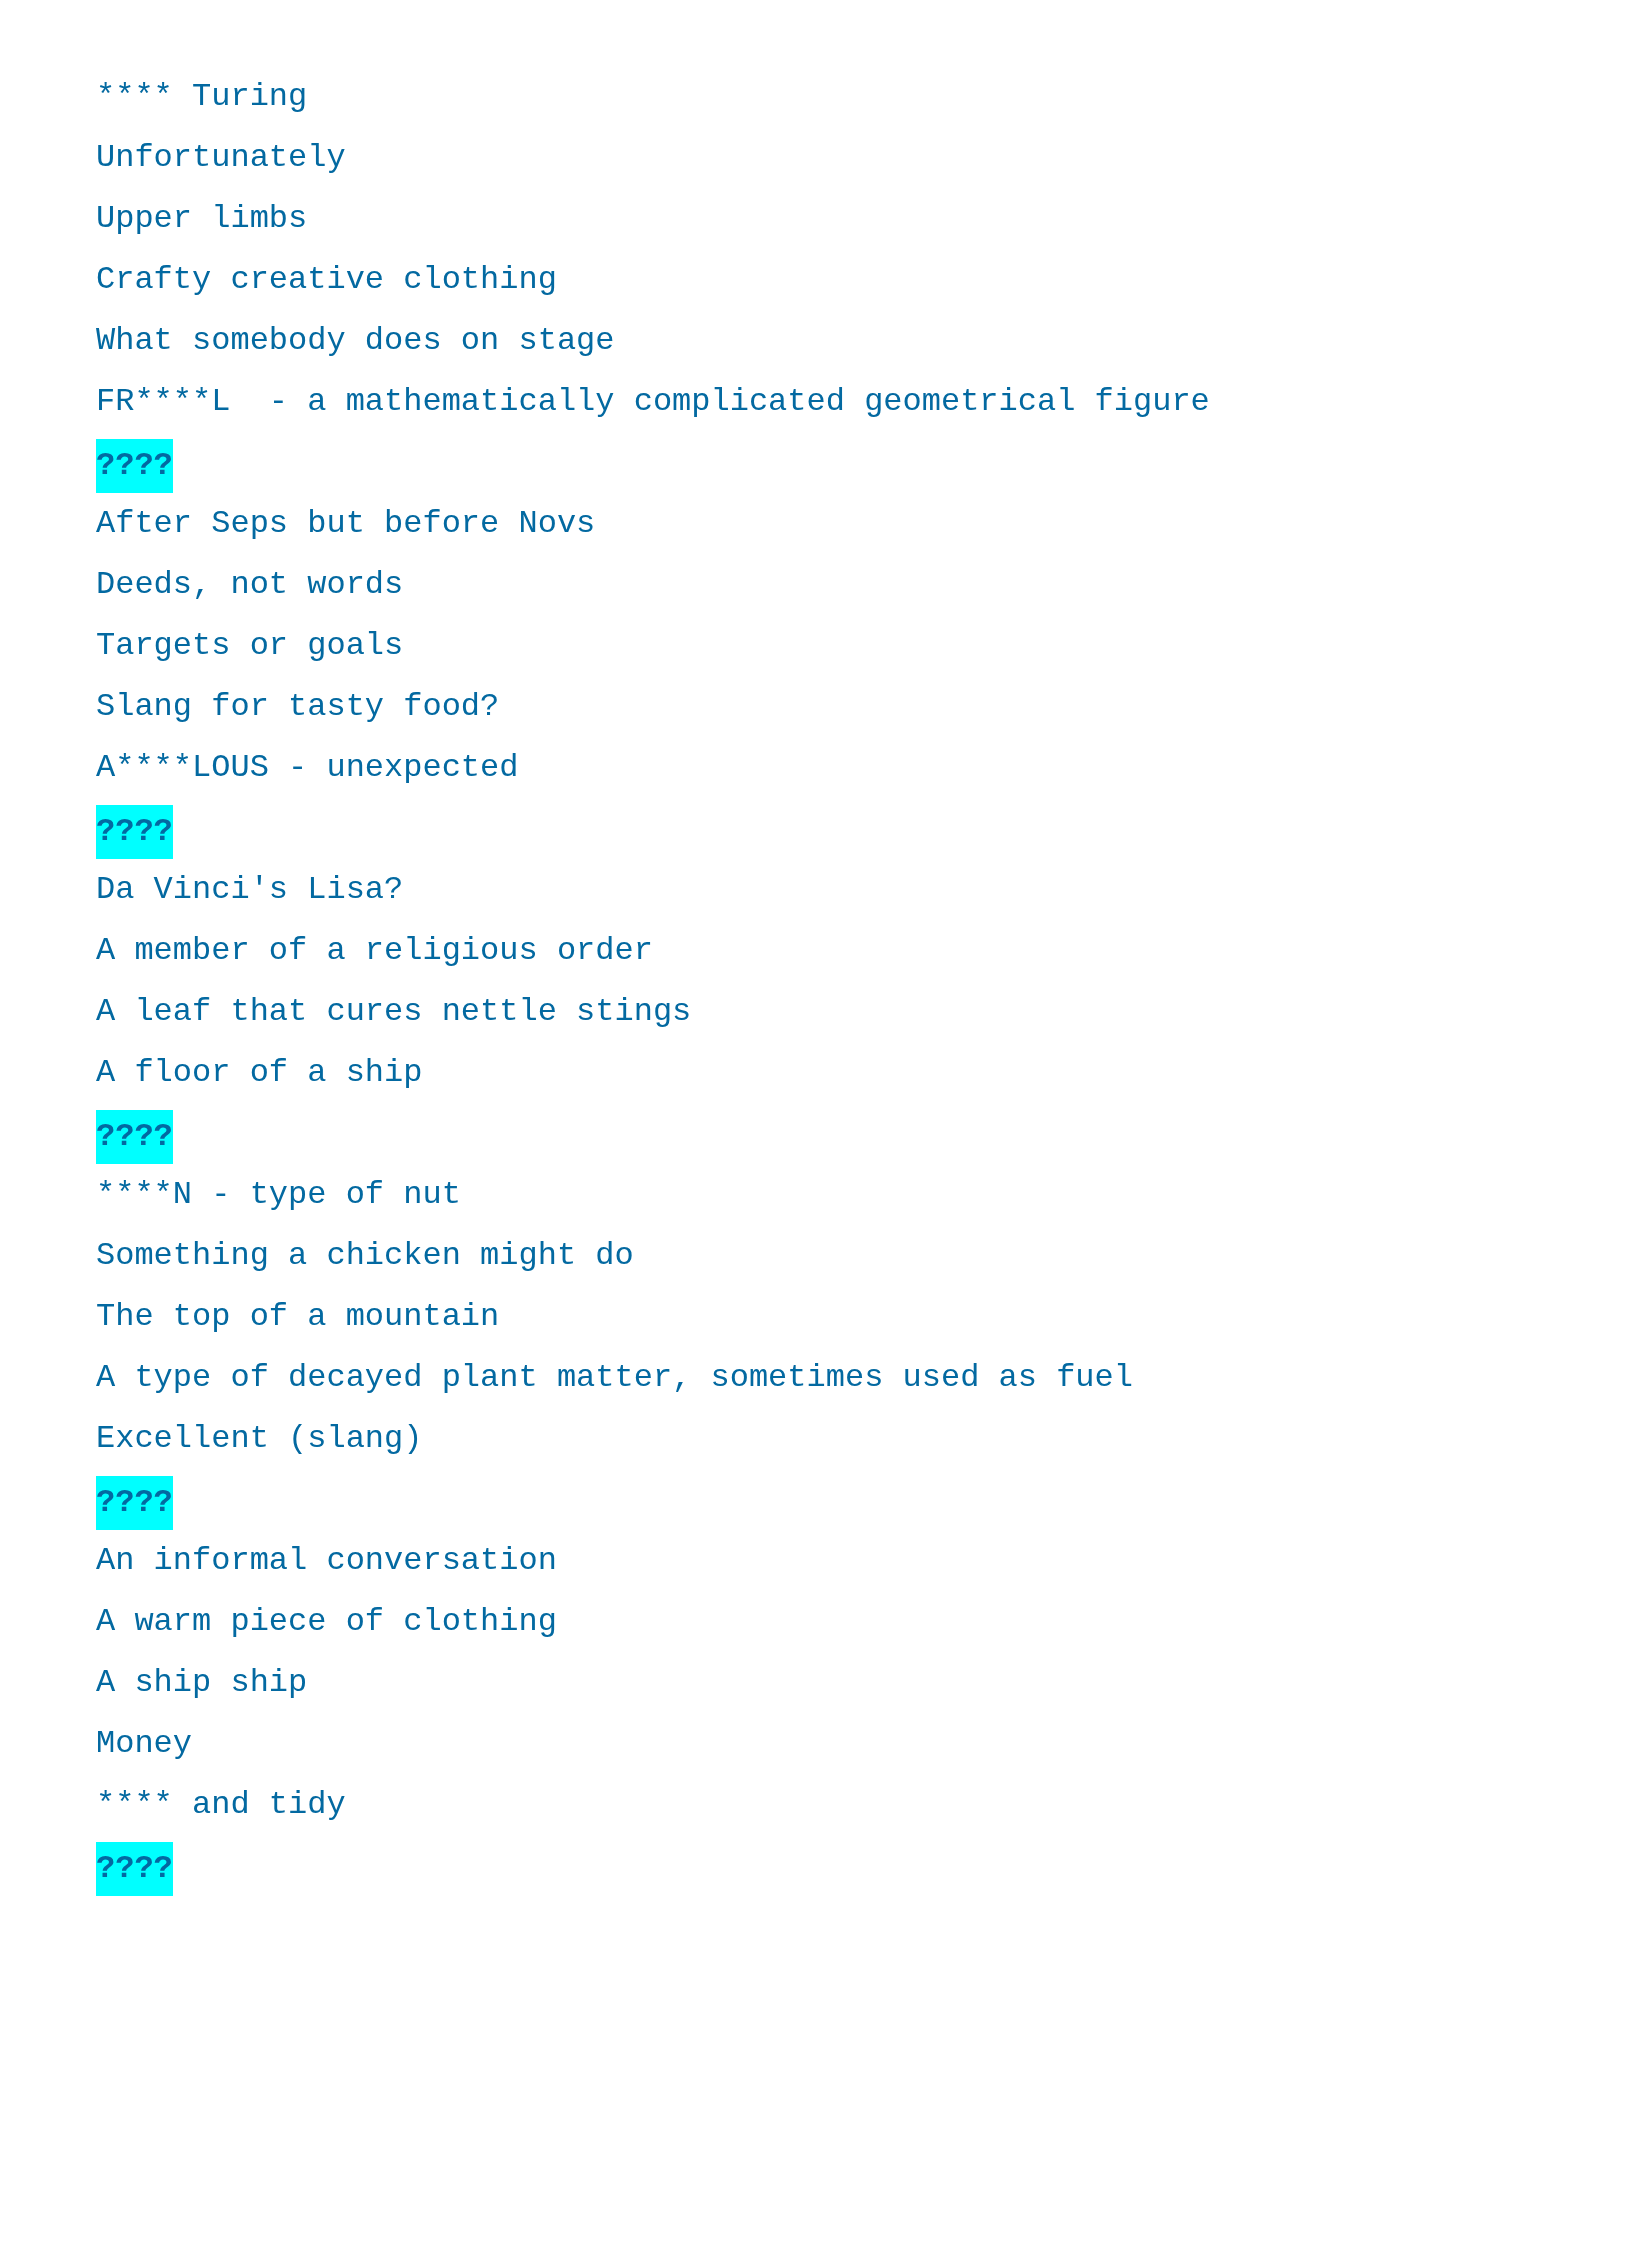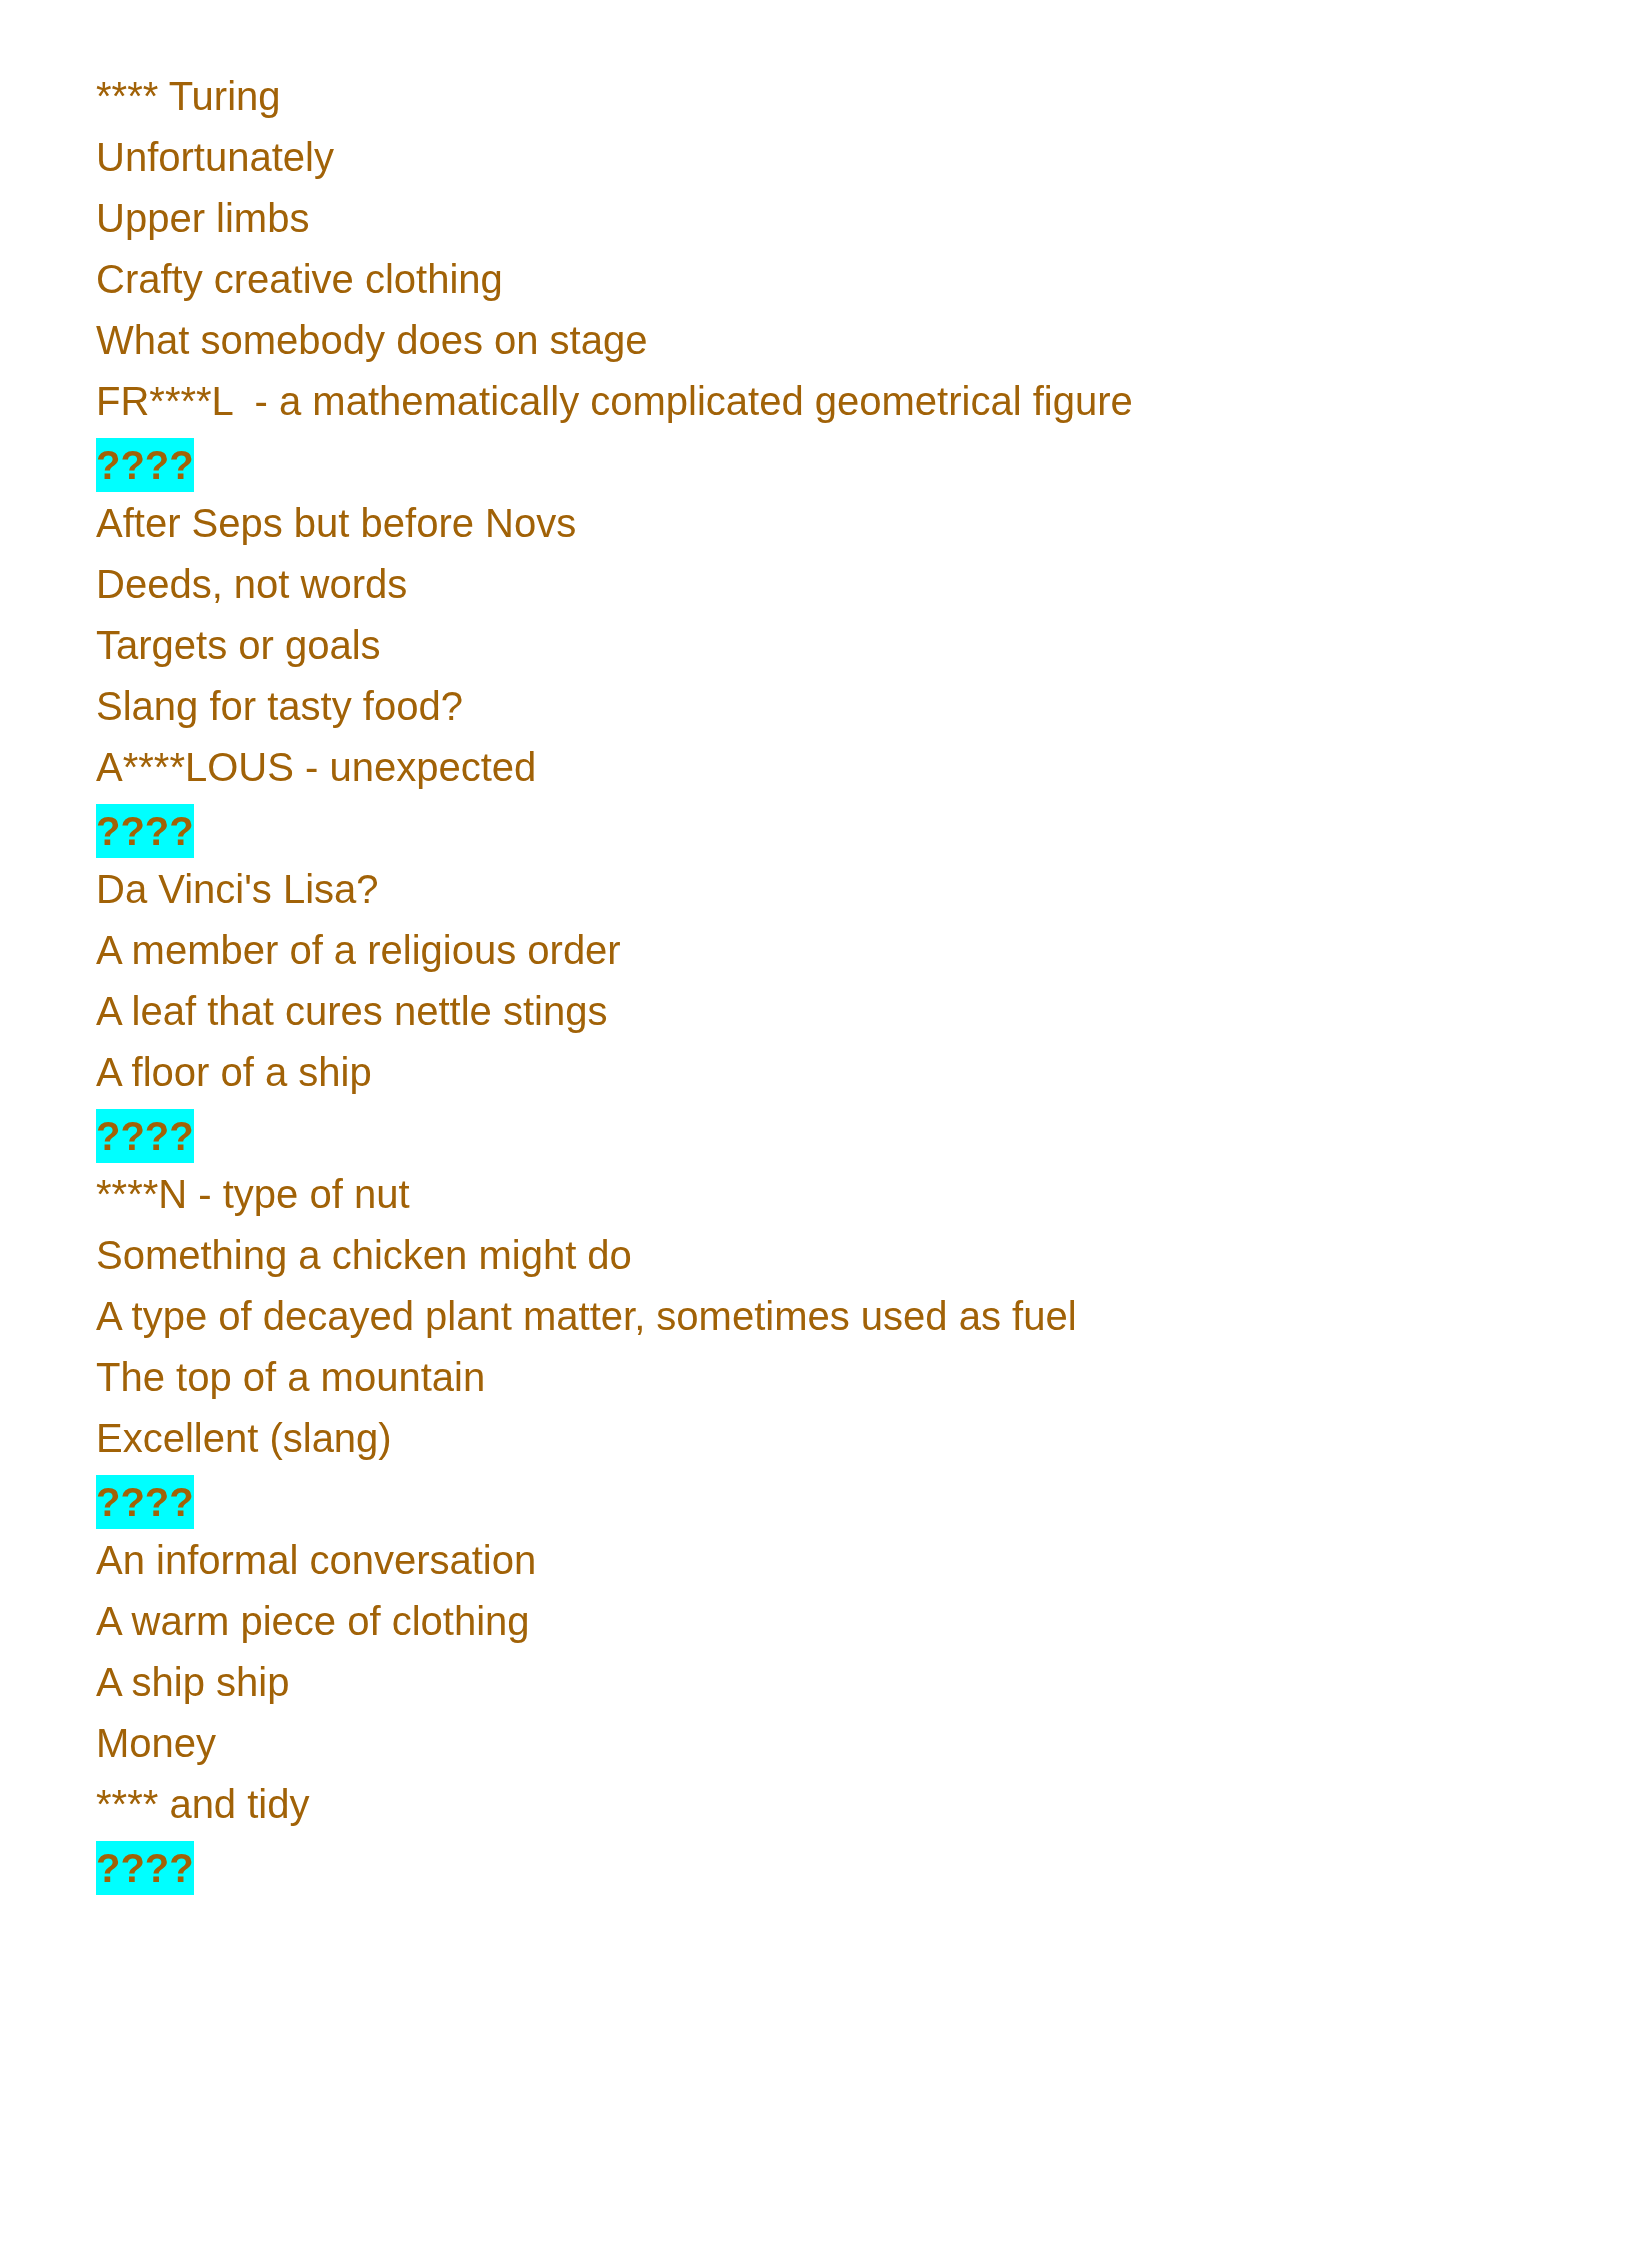--- a/index.html
+++ b/index.html
@@ -13,25 +13,25 @@
       position: relative;
       overflow: hidden;
     }
     .page {
       position: absolute;
       left: 96px;
       top: 66px;
       right: 0;
     }
     .line {
-      font-family: Liberation Sans, sans-serif;
-      font-size: 40px;
+      font-family: Liberation Mono, monospace;
+      font-size: 32px;
       line-height: 61px;
       height: 61px;
-      color: #a16207;
+      color: #0369a1;
       white-space: pre;
       margin: 0;
       position: relative;
     }
     .line.heading span.hl {
       display: inline-block;
       background: #00ffff;
       font-weight: bold;
       line-height: 54px;
       height: 54px;
@@ -57,22 +57,22 @@
   <p class="line">Slang for tasty food?</p>
   <p class="line">A****LOUS - unexpected</p>
   <p class="line heading"><span class="hl">????</span></p>
   <p class="line">Da Vinci's Lisa?</p>
   <p class="line">A member of a religious order</p>
   <p class="line">A leaf that cures nettle stings</p>
   <p class="line">A floor of a ship</p>
   <p class="line heading"><span class="hl">????</span></p>
   <p class="line">****N - type of nut</p>
   <p class="line">Something a chicken might do</p>
+  <p class="line">The top of a mountain</p>
   <p class="line">A type of decayed plant matter, sometimes used as fuel</p>
-  <p class="line">The top of a mountain</p>
   <p class="line">Excellent (slang)</p>
   <p class="line heading"><span class="hl">????</span></p>
   <p class="line">An informal conversation</p>
   <p class="line">A warm piece of clothing</p>
   <p class="line">A ship ship</p>
   <p class="line">Money</p>
   <p class="line">**** and tidy</p>
   <p class="line heading"><span class="hl">????</span></p>
 </div>
 

